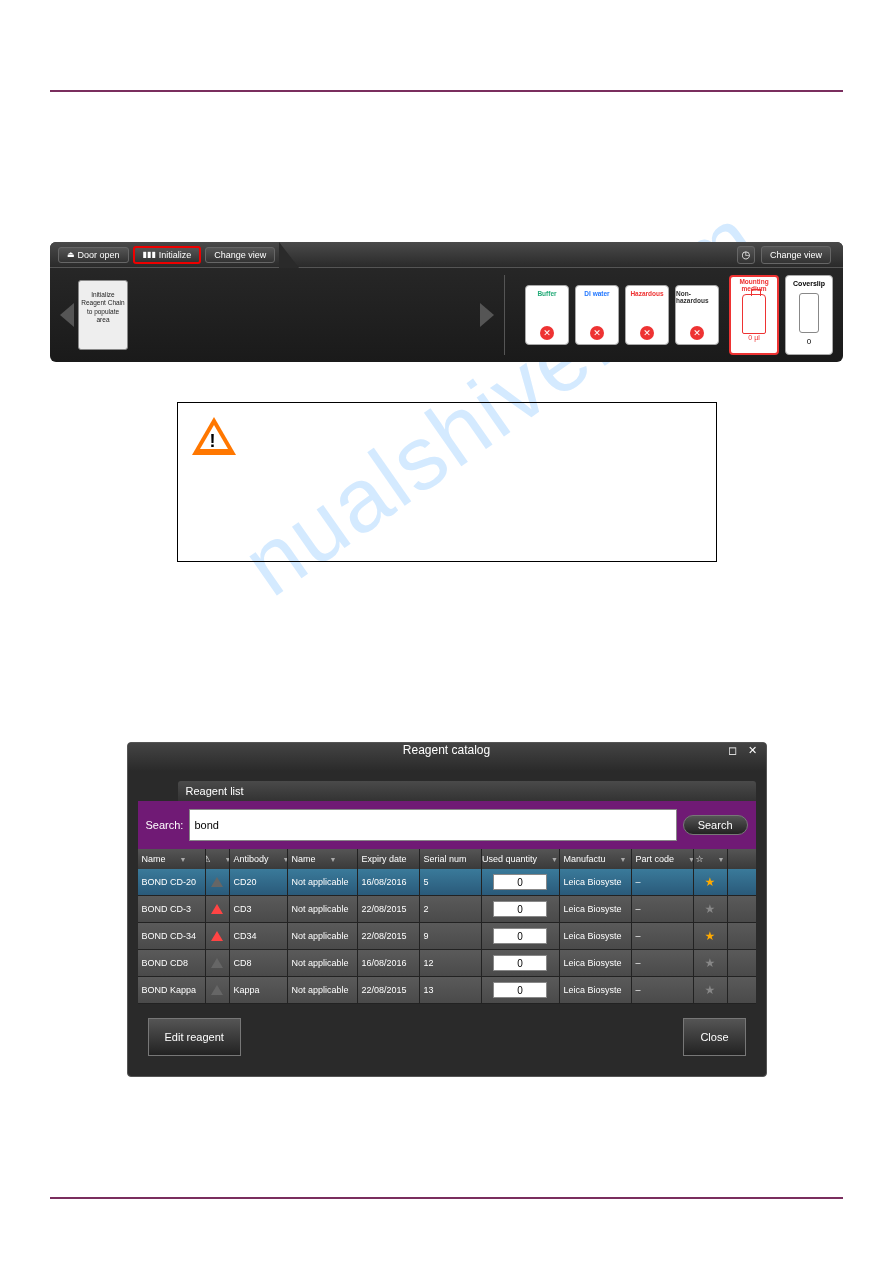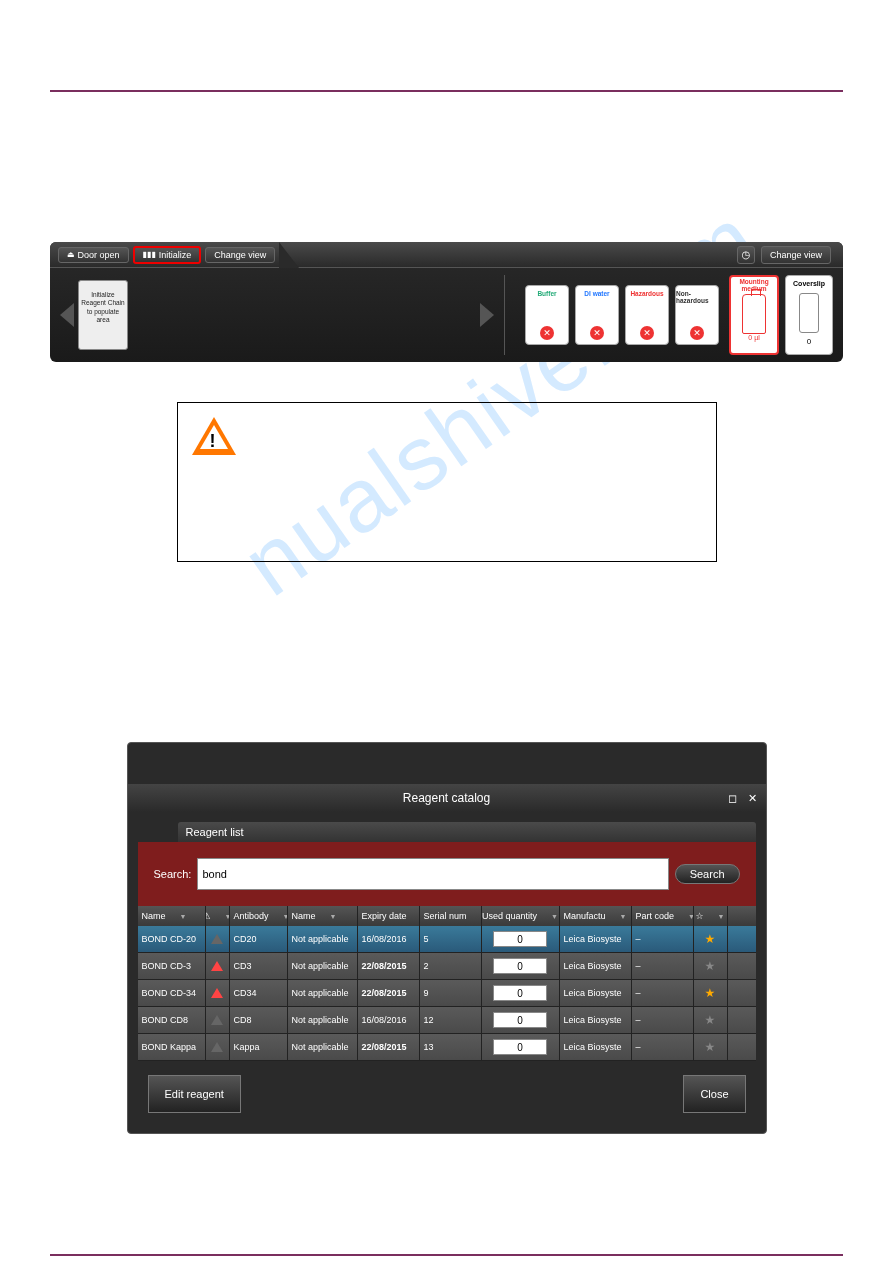--- a/index.html
+++ b/index.html
@@ -47,43 +47,43 @@
 .cov-val { font-size: 8px; margin-top: 4px; }
 
 
 .caution { border: 1px solid #000; width: 540px; margin: 40px auto 0; height: 160px; padding: 14px; }
 .warn-tri { width: 0; height: 0; border-left: 22px solid transparent; border-right: 22px solid transparent; border-bottom: 38px solid #f70; position: relative; }
 .warn-tri::after { content: ''; position: absolute; top: 8px; left: -14px; border-left: 14px solid transparent; border-right: 14px solid transparent; border-bottom: 24px solid #fff; }
 .warn-bang { position: absolute; top: 14px; left: -4px; font-size: 18px; font-weight: bold; color: #000; z-index: 2; }
 
 
 .dialog { width: 640px; margin: 180px auto 0; background: #2a2a2a; border: 1px solid #555; border-radius: 4px; overflow: hidden; }
-.dlg-title { background: linear-gradient(#444,#2a2a2a); height: 28px; display: flex; align-items: center; justify-content: center; color: #fff; font-size: 12px; position: relative; margin-top: 41px; }
+.dlg-title { background: linear-gradient(#444,#2a2a2a); height: 28px; display: flex; align-items: flex-start; justify-content: center; color: #fff; font-size: 12px; position: relative; }
 .dlg-ctrls { position: absolute; right: 6px; display: flex; gap: 6px; }
 .dlg-ctrl { width: 14px; height: 14px; color: #fff; display: flex; align-items: center; justify-content: center; font-size: 11px; }
 
 .dlg-body { padding: 10px; }
 .section-hdr { background: linear-gradient(#4a4a4a,#333); color: #fff; font-size: 11px; padding: 4px 8px; border-radius: 3px 3px 0 0; margin-left: 40px; }
-.search-row { display: flex; align-items: center; gap: 6px; background: #7f1d1d; padding: 16px; }
+.search-row { display: flex; align-items: center; gap: 6px; background: #701a75; padding: 8px; }
 .search-lbl { color: #fff; font-size: 11px; }
 .search-inp { flex: 1; height: 32px; background: #fff; border: 1px solid #888; font-size: 11px; padding: 0 4px; }
 .search-btn { background: linear-gradient(#555,#222); color: #fff; border: 1px solid #777; border-radius: 10px; padding: 3px 14px; font-size: 11px; }
 
 .grid { width: 100%; }
 .ghdr { display: flex; background: linear-gradient(#555,#3a3a3a); }
 .ghdr > div { color: #fff; font-size: 9px; padding: 5px 4px; border-right: 1px solid #222; white-space: nowrap; overflow: hidden; display: flex; align-items: center; gap: 14px; }
 .sort-v { font-size: 7px; color: #aaa; }
 
 .grow { display: flex; background: linear-gradient(#5a5a5a,#4a4a4a); border-bottom: 1px solid #222; }
 .grow.sel { background: linear-gradient(#3a7a9a,#2a5a7a); }
 .grow > div { color: #fff; font-size: 9px; padding: 5px 4px; border-right: 1px solid #222; white-space: nowrap; overflow: hidden; display: flex; align-items: center; }
 
 .c-name { width: 68px; } .c-warn { width: 24px; justify-content: center; } .c-anti { width: 58px; } .c-host { width: 70px; } .c-exp { width: 62px; } .c-ser { width: 62px; } .c-qty { width: 78px; justify-content: center; } .c-mfr { width: 72px; } .c-part { width: 62px; } .c-star { width: 34px; justify-content: center; }
 
-.link-b { color: #8cf; } .date-r { color: #f88; font-weight: bold; }
+.link-b { color: #8cf; } .date-r { color: #f88; }
 .qty-inp { width: 54px; height: 16px; text-align: center; font-size: 10px; background: #fff; border: 1px solid #888; }
 .tri-warn { width: 0; height: 0; border-left: 6px solid transparent; border-right: 6px solid transparent; border-bottom: 10px solid #666; }
 .tri-warn.red { border-bottom-color: #f44; }
 .star { color: #888; font-size: 12px; }
 .star.gold { color: #fa0; }
 
 .dlg-foot { display: flex; justify-content: space-between; padding: 14px 10px 10px; }
 .foot-btn { background: linear-gradient(#555,#222); color: #fff; border: 1px solid #777; border-radius: 0; padding: 12px 16px; font-size: 11px; }
 </style>
 </head>

